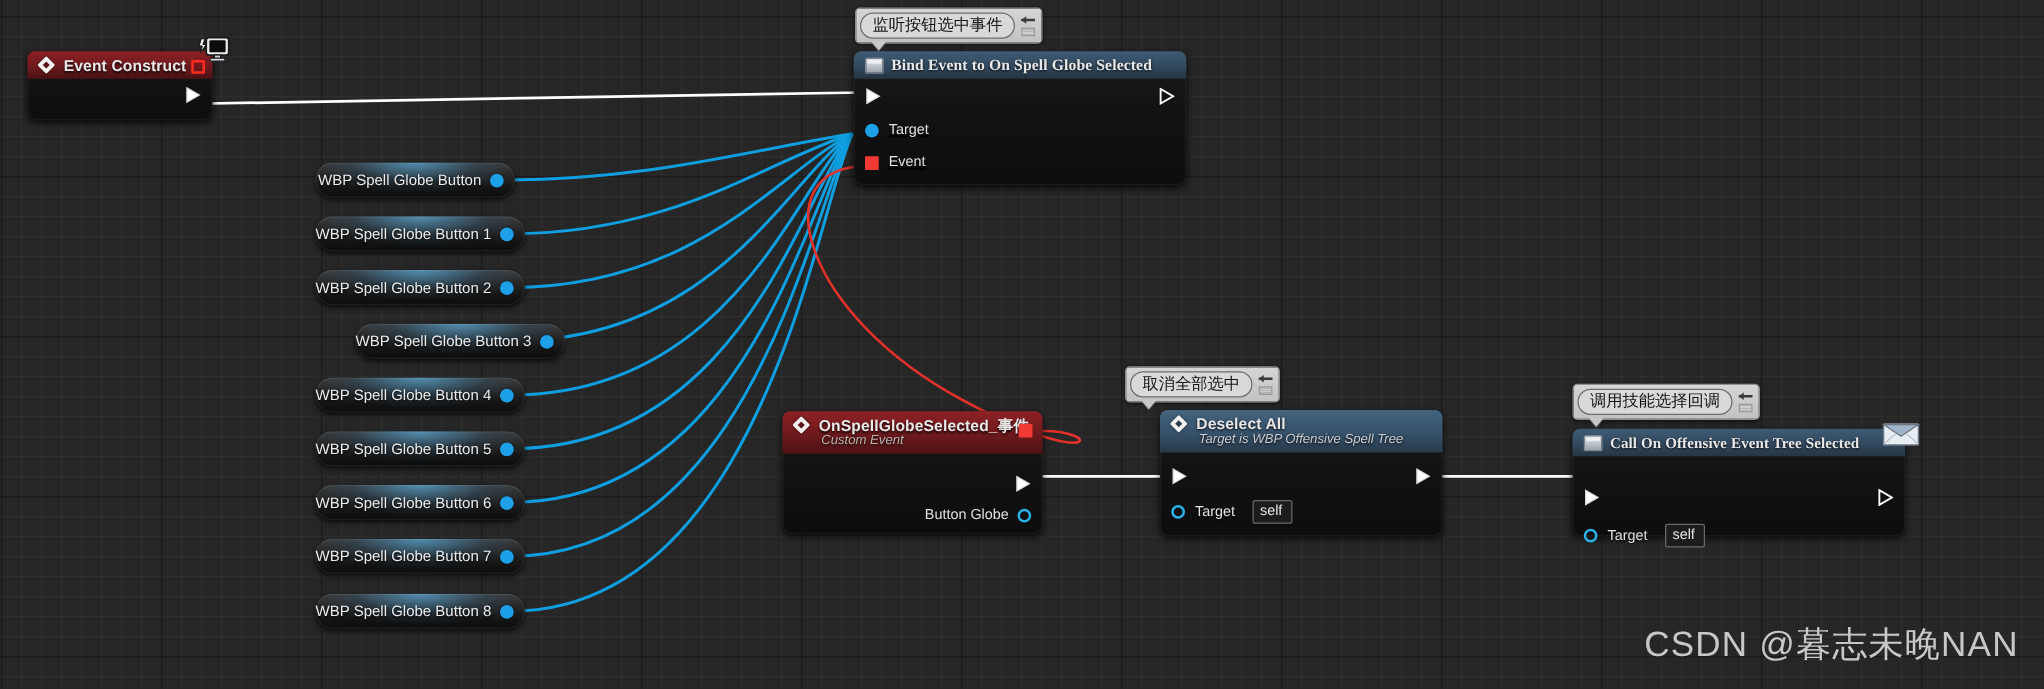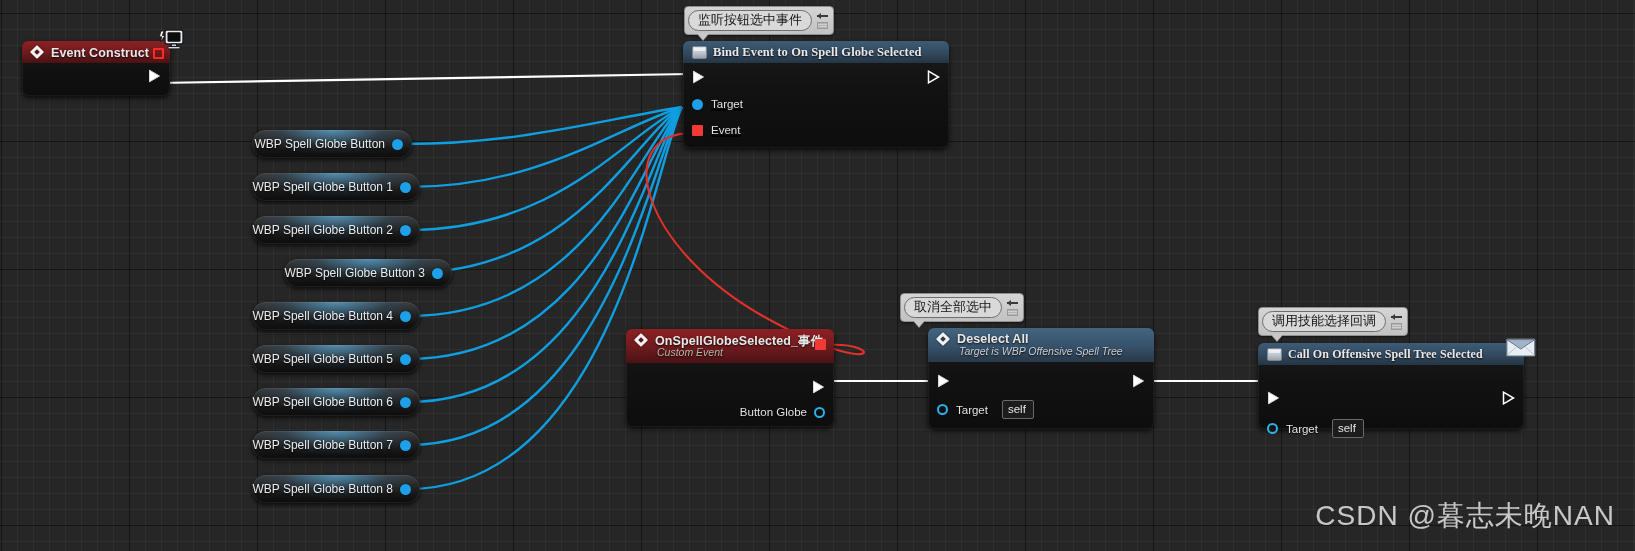--- a/index.html
+++ b/index.html
@@ -493,21 +493,21 @@
     <span class="bubble-icons">
       <span class="bubble-pin-icon"></span>
       <span class="bubble-menu-icon"></span>
     </span>
     <span class="bubble-tail"></span>
   </div>
 
   <div class="node" style="left:1258px; top:343px; width:266px; height:86px;">
     <div class="node-header hdr-bind">
       <span class="icon-widget"></span>
-      <span class="node-title" style="font-size:12px;">Call On Offensive Spell Tree Selected</span>
+      <span class="node-title" style="font-size:12px;">Call On Offensive Event Tree Selected</span>
     </div>
     <div class="node-body" style="position:relative; height:64px;">
       <span class="pin-exec" style="position:absolute; left:9px; top:26px;">
         <svg width="13" height="14" viewBox="0 0 13 14">
           <path d="M1.5 1.2 L1.5 12.8 L11.5 7 Z" fill="#ffffff" stroke="#d8d8d8" stroke-width="1"></path>
         </svg>
       </span>
       <span class="pin-exec" style="position:absolute; right:9px; top:26px;">
         <svg width="13" height="14" viewBox="0 0 13 14">
           <path d="M1.5 1.2 L1.5 12.8 L11.5 7 Z" fill="none" stroke="#ffffff" stroke-width="1.5"></path>

